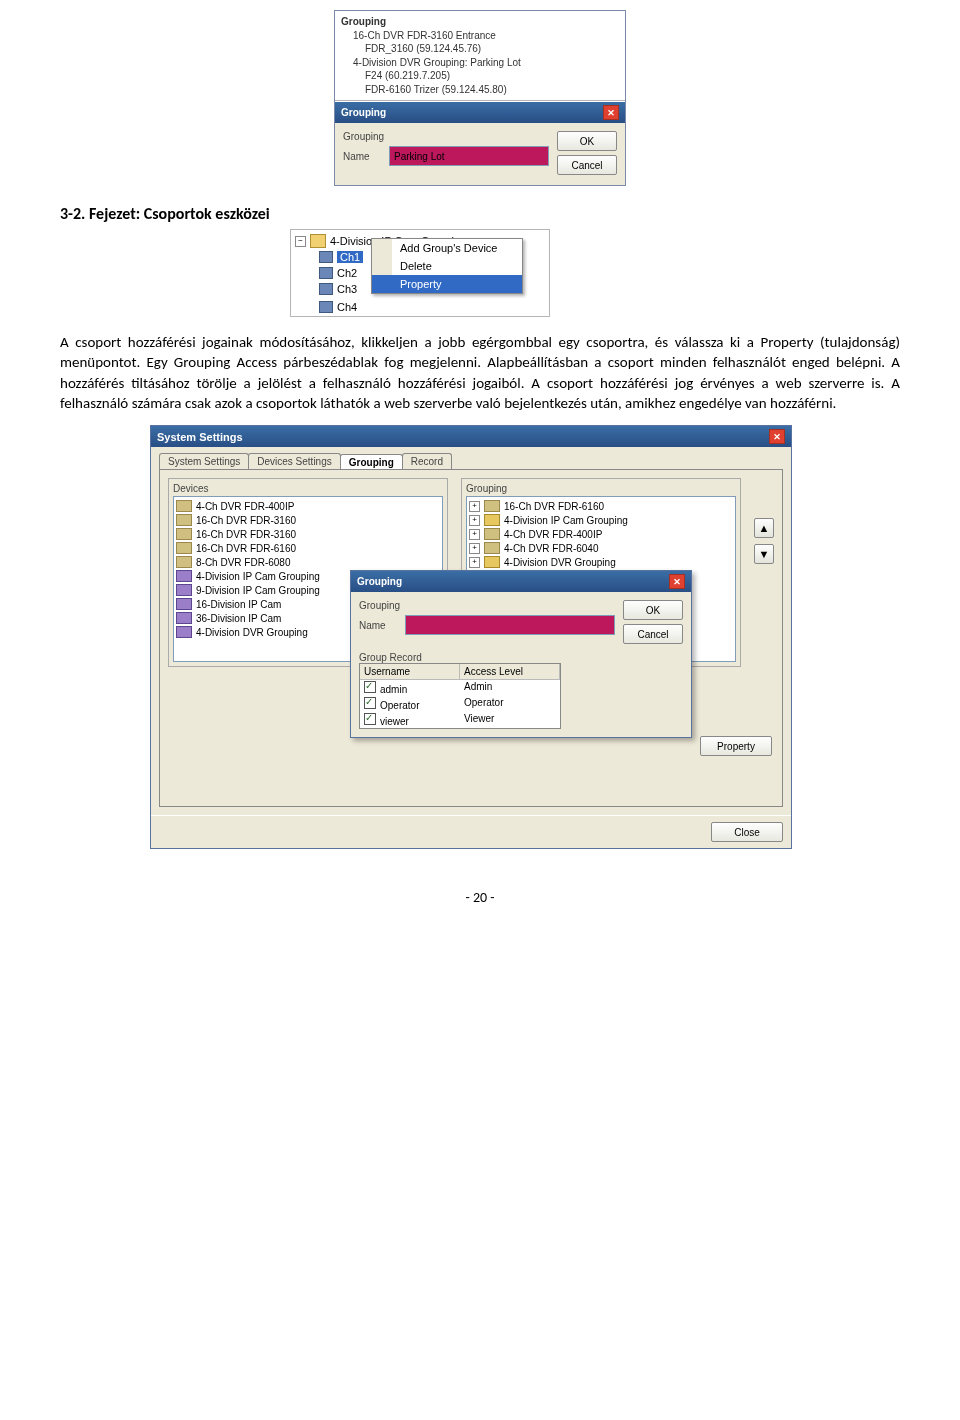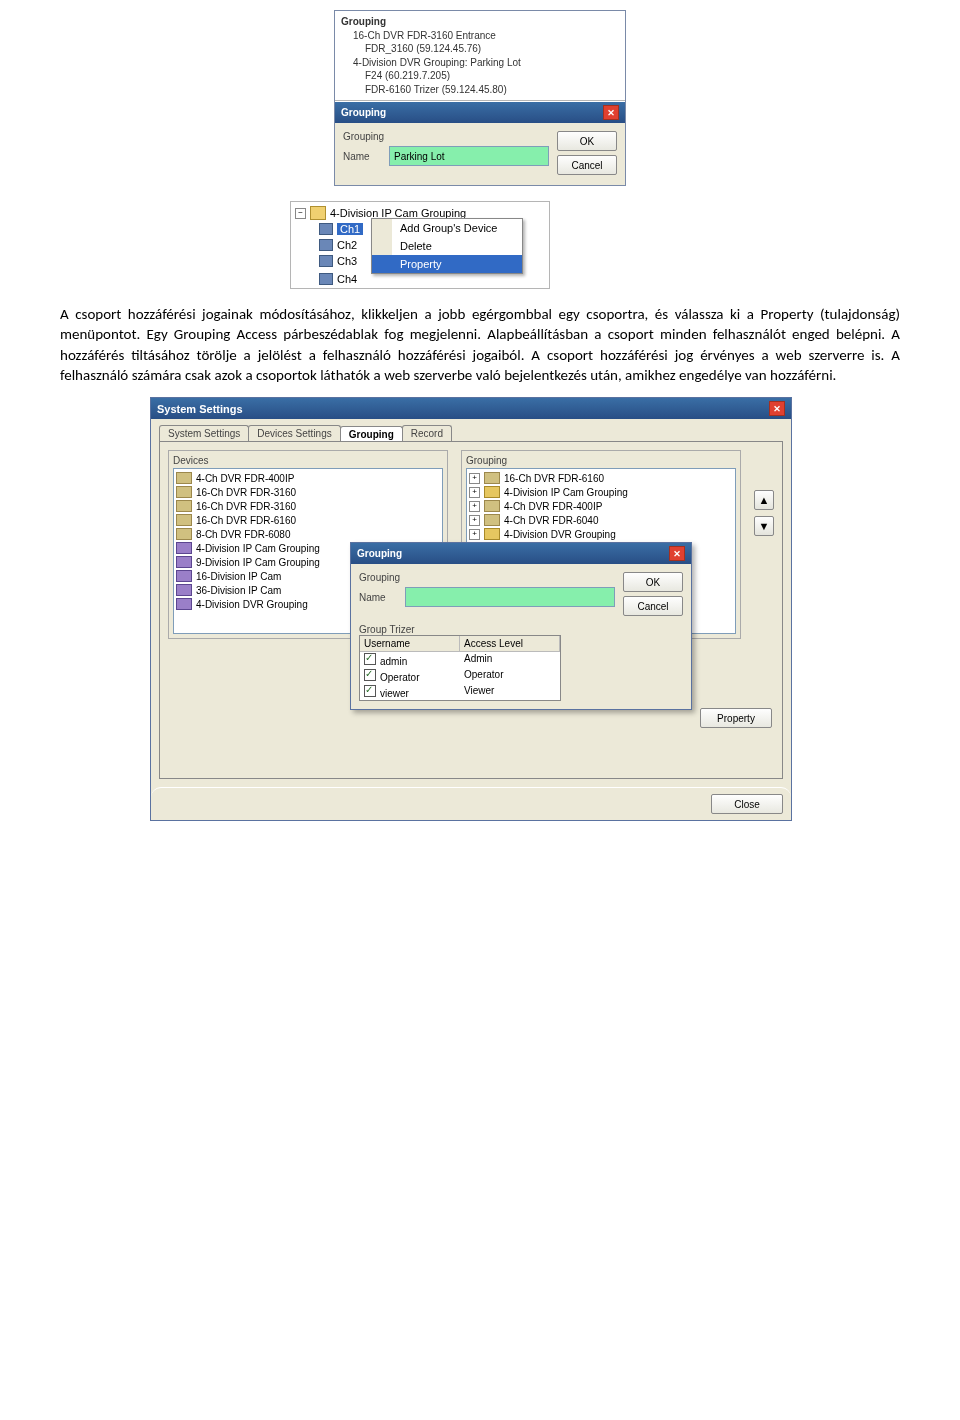--- a/index.html
+++ b/index.html
@@ -72,21 +72,21 @@
     padding: 8px 8px 10px 8px;
     display: flex;
     gap: 8px;
   }
   .ss1-left { flex:1; }
   .field-row { display:flex; align-items:center; margin-bottom:4px; }
   .field-label { width:46px; color:#444; }
   .win-input {
     flex:1;
     border:1px solid #7f9db9;
-    background:#86efac;
+    background:#be185d;
     height:16px;
     padding:1px 4px;
     font-size:10px;
   }
   .ss1-btns { width:60px; display:flex; flex-direction:column; gap:4px; }
   .win-btn {
     border:1px solid #888;
     background:linear-gradient(#fefefe,#e8e8e0);
     height:18px;
     font-size:10px;
@@ -119,21 +119,21 @@
     width:14px;height:12px;background:#f0d070;border:1px solid #b09030;
   }
   .ch-icon {
     width:12px;height:10px;background:#6a87b7;border:1px solid #3f5a80;
   }
   .tree-text-sel {
     background:#316ac5;color:#fff;padding:0 3px;
   }
   .ctx-menu {
     position:absolute;
-    top:16px; left:80px;
+    top:8px; left:80px;
     background:#fff;
     border:1px solid #888;
     box-shadow:2px 2px 3px rgba(0,0,0,.3);
     width:150px;
     font-size:11px;
   }
   .ctx-item { padding:3px 8px; border-left:20px solid #ece9d8; }
   .ctx-item.sel { background:#316ac5;color:#fff;border-left-color:#316ac5; }
 
   
@@ -220,21 +220,21 @@
   .ga-row div { flex:1; padding:1px 4px; }
   .chk {
     display:inline-block;width:10px;height:10px;border:1px solid #555;background:#fff;margin-right:4px;position:relative;
   }
   .chk::after{content:"✓";position:absolute;top:-2px;left:0;font-size:10px;color:#2a6e2a;}
   .seq-row { display:flex;align-items:center;gap:6px;margin-top:8px;font-size:10px; }
   .spin {
     width:40px;height:15px;border:1px solid #7f9db9;background:#fff;
     display:inline-block;
   }
-  .ss3-footer2 { border-top:1px solid #fff;padding:6px 8px;display:flex;justify-content:flex-end;border-radius:10px; }
+  .ss3-footer2 { border-top:1px solid #fff;padding:6px 8px;display:flex;justify-content:flex-end; }
 </style>
 </head>
 <body>
 
 <div class="page">
 
   
   <div class="fig-center">
     <div class="ss1">
       <div class="ss1-tree">
@@ -263,20 +263,21 @@
           <div class="ss1-btns">
             <div class="win-btn">OK</div>
             <div class="win-btn">Cancel</div>
           </div>
         </div>
       </div>
     </div>
   </div>
 
   
+  <h2>3-2. Fejezet: Csoportok eszközei</h2>
 
   
   <div class="fig-indent">
     <div class="ss2">
       <div class="ss2-tree">
         <div class="tree-row">
           <span class="plusminus">−</span>
           <span class="grp-icon"></span>
           <span>4-Division IP Cam Grouping</span>
         </div>
@@ -420,21 +421,21 @@
               <div class="field-row">
                 <span class="field-label">Name</span>
                 <input class="win-input" value="" style="">
               </div>
             </div>
             <div style="width:60px;display:flex;flex-direction:column;gap:4px;">
               <div class="win-btn">OK</div>
               <div class="win-btn">Cancel</div>
             </div>
           </div>
-          <div style="margin-top:8px;font-size:10px;color:#444;">Group Trizer</div>
+          <div style="margin-top:8px;font-size:10px;color:#444;">Group Record</div>
           <div class="ga-table">
             <div class="ga-head">
               <div>Username</div>
               <div>Access Level</div>
             </div>
             <div class="ga-row">
               <div><span class="chk"></span><span>admin</span></div>
               <div>Admin</div>
             </div>
             <div class="ga-row">
@@ -452,13 +453,14 @@
       <div style="position:absolute;right:10px;bottom:50px;">
         <div class="win-btn" style="width:70px;">Property</div>
       </div>
 
     </div>
     <div class="ss3-footer2">
       <div class="win-btn" style="width:70px;">Close</div>
     </div>
   </div>
 
+  <div class="pagenum">- 20 -</div>
 </div>
 
 </body></html>

